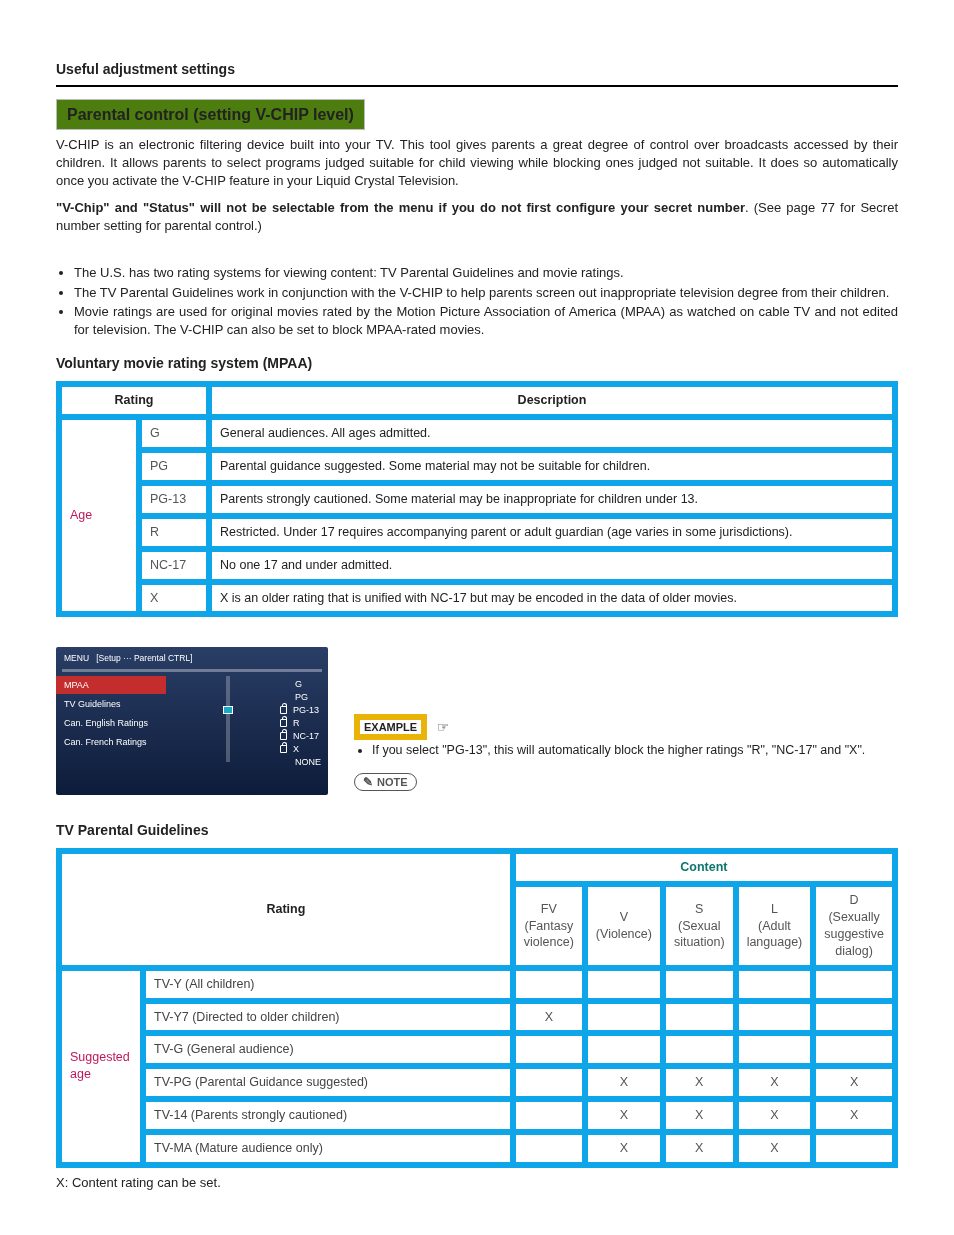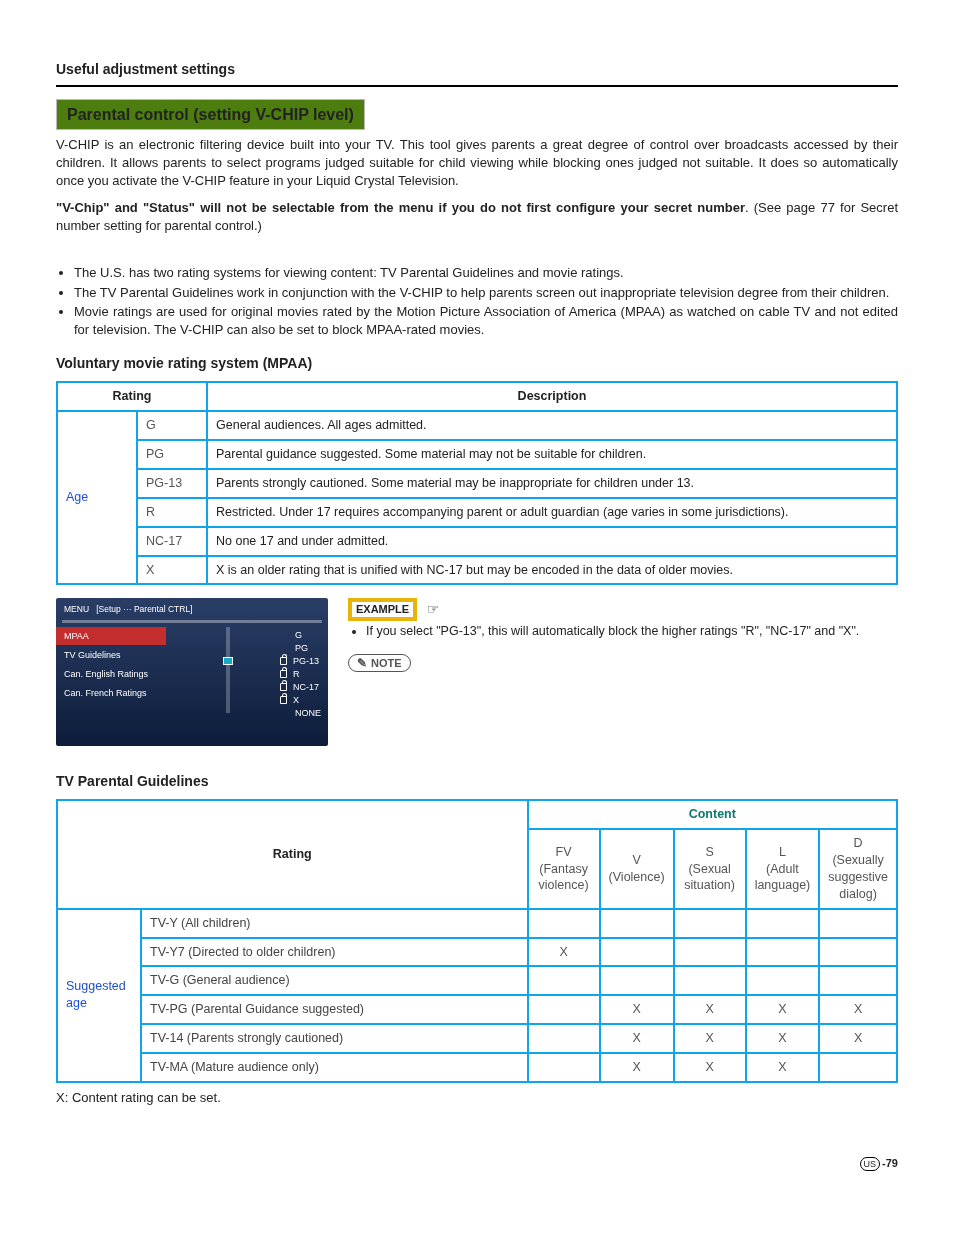--- a/index.html
+++ b/index.html
@@ -32,50 +32,50 @@
   .body-text .bold { font-weight: bold; }
   ul.bullets { list-style: disc; padding-left: 18px; margin: 30px 0 16px; }
   ul.bullets li { text-align: justify; margin-bottom: 2px; }
   .subhead { font-weight: bold; font-size: 14px; margin: 6px 0 8px; }
   table.doc {
     border-collapse: collapse;
     width: 100%;
     font-size: 12.5px;
   }
   table.doc th, table.doc td {
-    border: 2px solid #0ea5e9;
+    border: 6px solid #0ea5e9;
     padding: 5px 8px;
     text-align: left;
     vertical-align: middle;
   }
   table.doc th { text-align: center; font-weight: bold; }
   table.doc td.center { text-align: center; color: #555; }
-  table.doc td.age-cell { vertical-align: middle; color: #1d4ed8; }
-
-  .two-col { display: flex; gap: 20px; margin-top: 13px; }
+  table.doc td.age-cell { vertical-align: middle; color: #be185d; }
+
+  .two-col { display: flex; gap: 26px; margin-top: 30px; align-items: flex-end; }
   .osd {
     width: 272px; height: 148px;
     background: linear-gradient(#2a3e66,#0d1c3a);
     color: #fff; font-size: 9px; border-radius: 2px;
     padding: 4px 0; flex-shrink: 0;
   }
   .osd-head { padding: 2px 8px 4px; font-size: 8.5px; }
   .osd-body { display: flex; }
   .osd-left { width: 110px; }
   .osd-item { padding: 3px 8px; margin-bottom: 1px; }
   .osd-item.sel { background: #c42d2d; }
   .osd-right { flex: 1; display: flex; flex-direction: column; align-items: flex-start; padding: 2px 0 0 50px; }
   .osd-row { display: flex; align-items: center; gap: 6px; height: 13px; }
   .lock { width: 7px; height: 8px; border: 1px solid #fff; border-radius: 1px 1px 0 0; position: relative; }
   .lock::before { content:""; position:absolute; top:-4px; left:1px; width:3px; height:3px; border:1px solid #fff; border-bottom:none; border-radius:3px 3px 0 0; }
   .slider-track { width: 4px; background: rgba(255,255,255,.25); position: relative; margin-left: 60px; height: 86px; }
   .slider-thumb { position:absolute; top:30px; left:-3px; width:10px; height:8px; background:#1aa8c9; border:1px solid #fff; }
 
   .right-col { flex: 1; font-size: 12.5px; }
-  .ex-label { display:inline-block; border:4px solid #eab308; padding:0 4px; font-size:11px; font-weight:bold; margin-right:6px; }
+  .ex-label { display:inline-block; border:6px solid #eab308; padding:0 4px; font-size:11px; font-weight:bold; margin-right:6px; }
   .hand { display:inline-block; font-size:14px; transform: translateY(1px); }
   .note-pill {
     display:inline-flex; align-items:center; gap:4px;
     border:1px solid #555; border-radius:10px; padding:0 8px;
     font-size:11px; font-weight:bold; color:#555; margin: 8px 0 4px;
   }
   .note-pill .nicon { font-size: 12px; }
 
   table.tvpg th.content-hdr { font-weight: bold; color:#0f766e; }
   table.tvpg td.rating-lbl { color:#444; }

